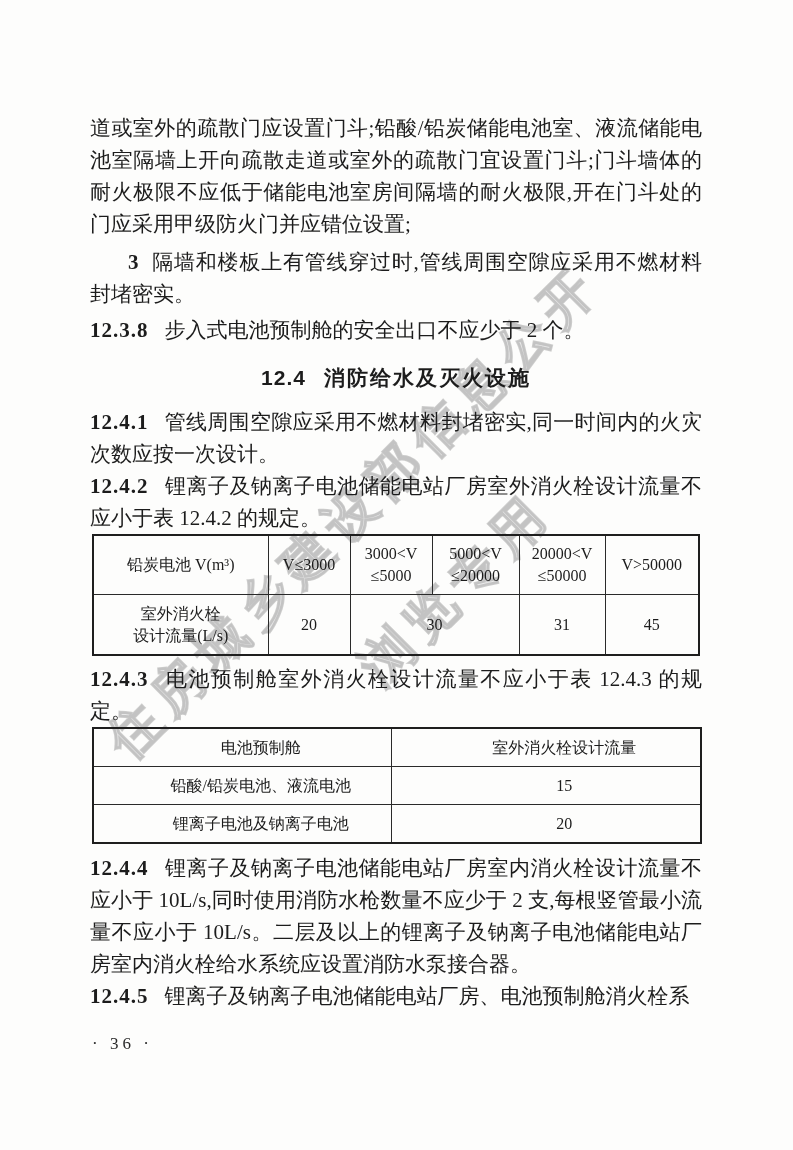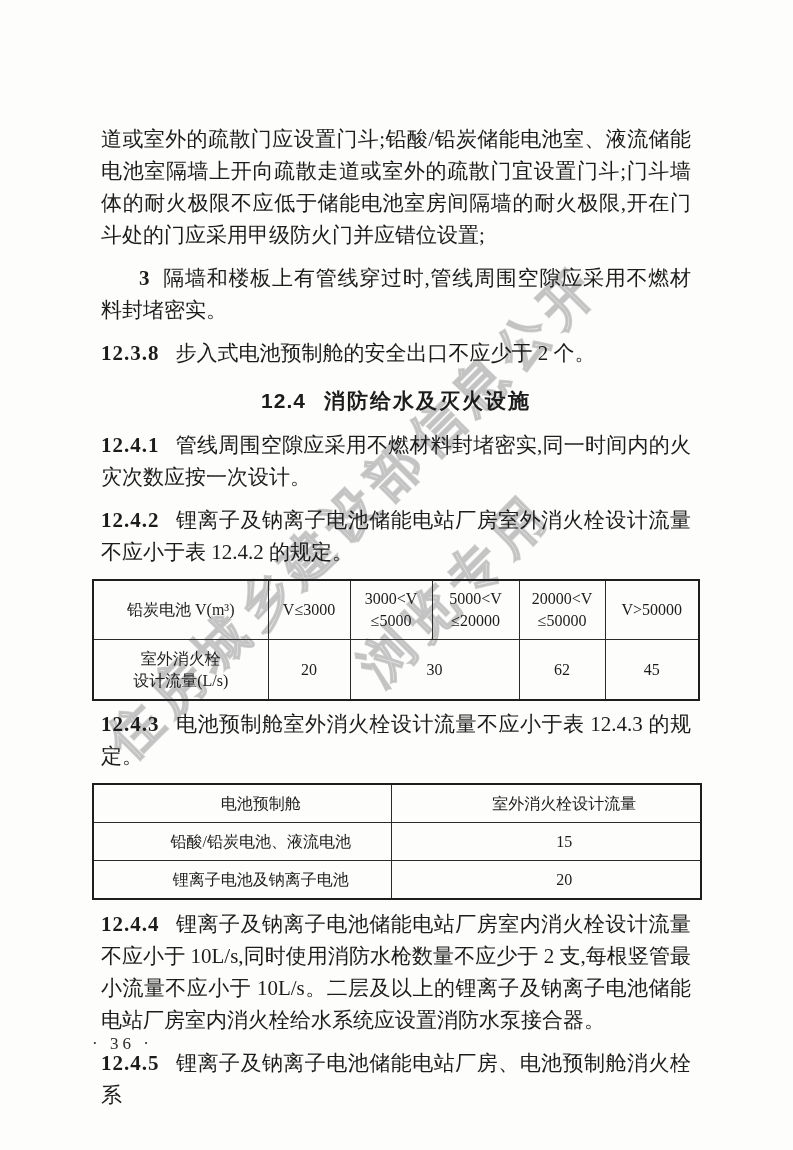--- a/index.html
+++ b/index.html
@@ -26,21 +26,21 @@
   }
   .wm-primary{left:18px;top:477px;width:672px;text-align:center;transform:rotate(-45deg);}
   .wm-secondary{left:331px;top:554px;width:250px;text-align:center;transform:rotate(-45deg);}
   
   .content{
     position:relative;z-index:1;
     padding:112px 91px 0 90px;
     box-sizing:border-box;
     width:793px;
   }
-  p{margin:11px;font-size:21px;line-height:32px;text-align:justify;}
+  p{margin:0;font-size:21px;line-height:32px;text-align:justify;}
   .num{font-weight:bold;margin-right:16px;letter-spacing:1px;}
   .item3{text-indent:38px;margin-top:6px;}
   .item3 .num{margin-right:12px;}
   .clause-1238{margin-top:4px;}
   .section-heading{
     margin:16px 0 12px 0;
     text-align:center;
     font-family:"Liberation Sans","DejaVu Sans",sans-serif;
     font-weight:bold;
     font-size:21px;line-height:32px;
@@ -137,21 +137,21 @@
 ≤20000</th>
           <th>20000&lt;V
 ≤50000</th>
           <th>V&gt;50000</th>
         </tr>
         <tr class="val-row">
           <td>室外消火栓
 设计流量(L/s)</td>
           <td>20</td>
           <td colspan="2">30</td>
-          <td>62</td>
+          <td>31</td>
           <td>45</td>
         </tr>
       </tbody>
     </table>
 
     <p class="clause-1243">
       <span class="num">12.4.3</span><span>电池预制舱室外消火栓设计流量不应小于表 12.4.3 的规定。</span>
     </p>
 
 

